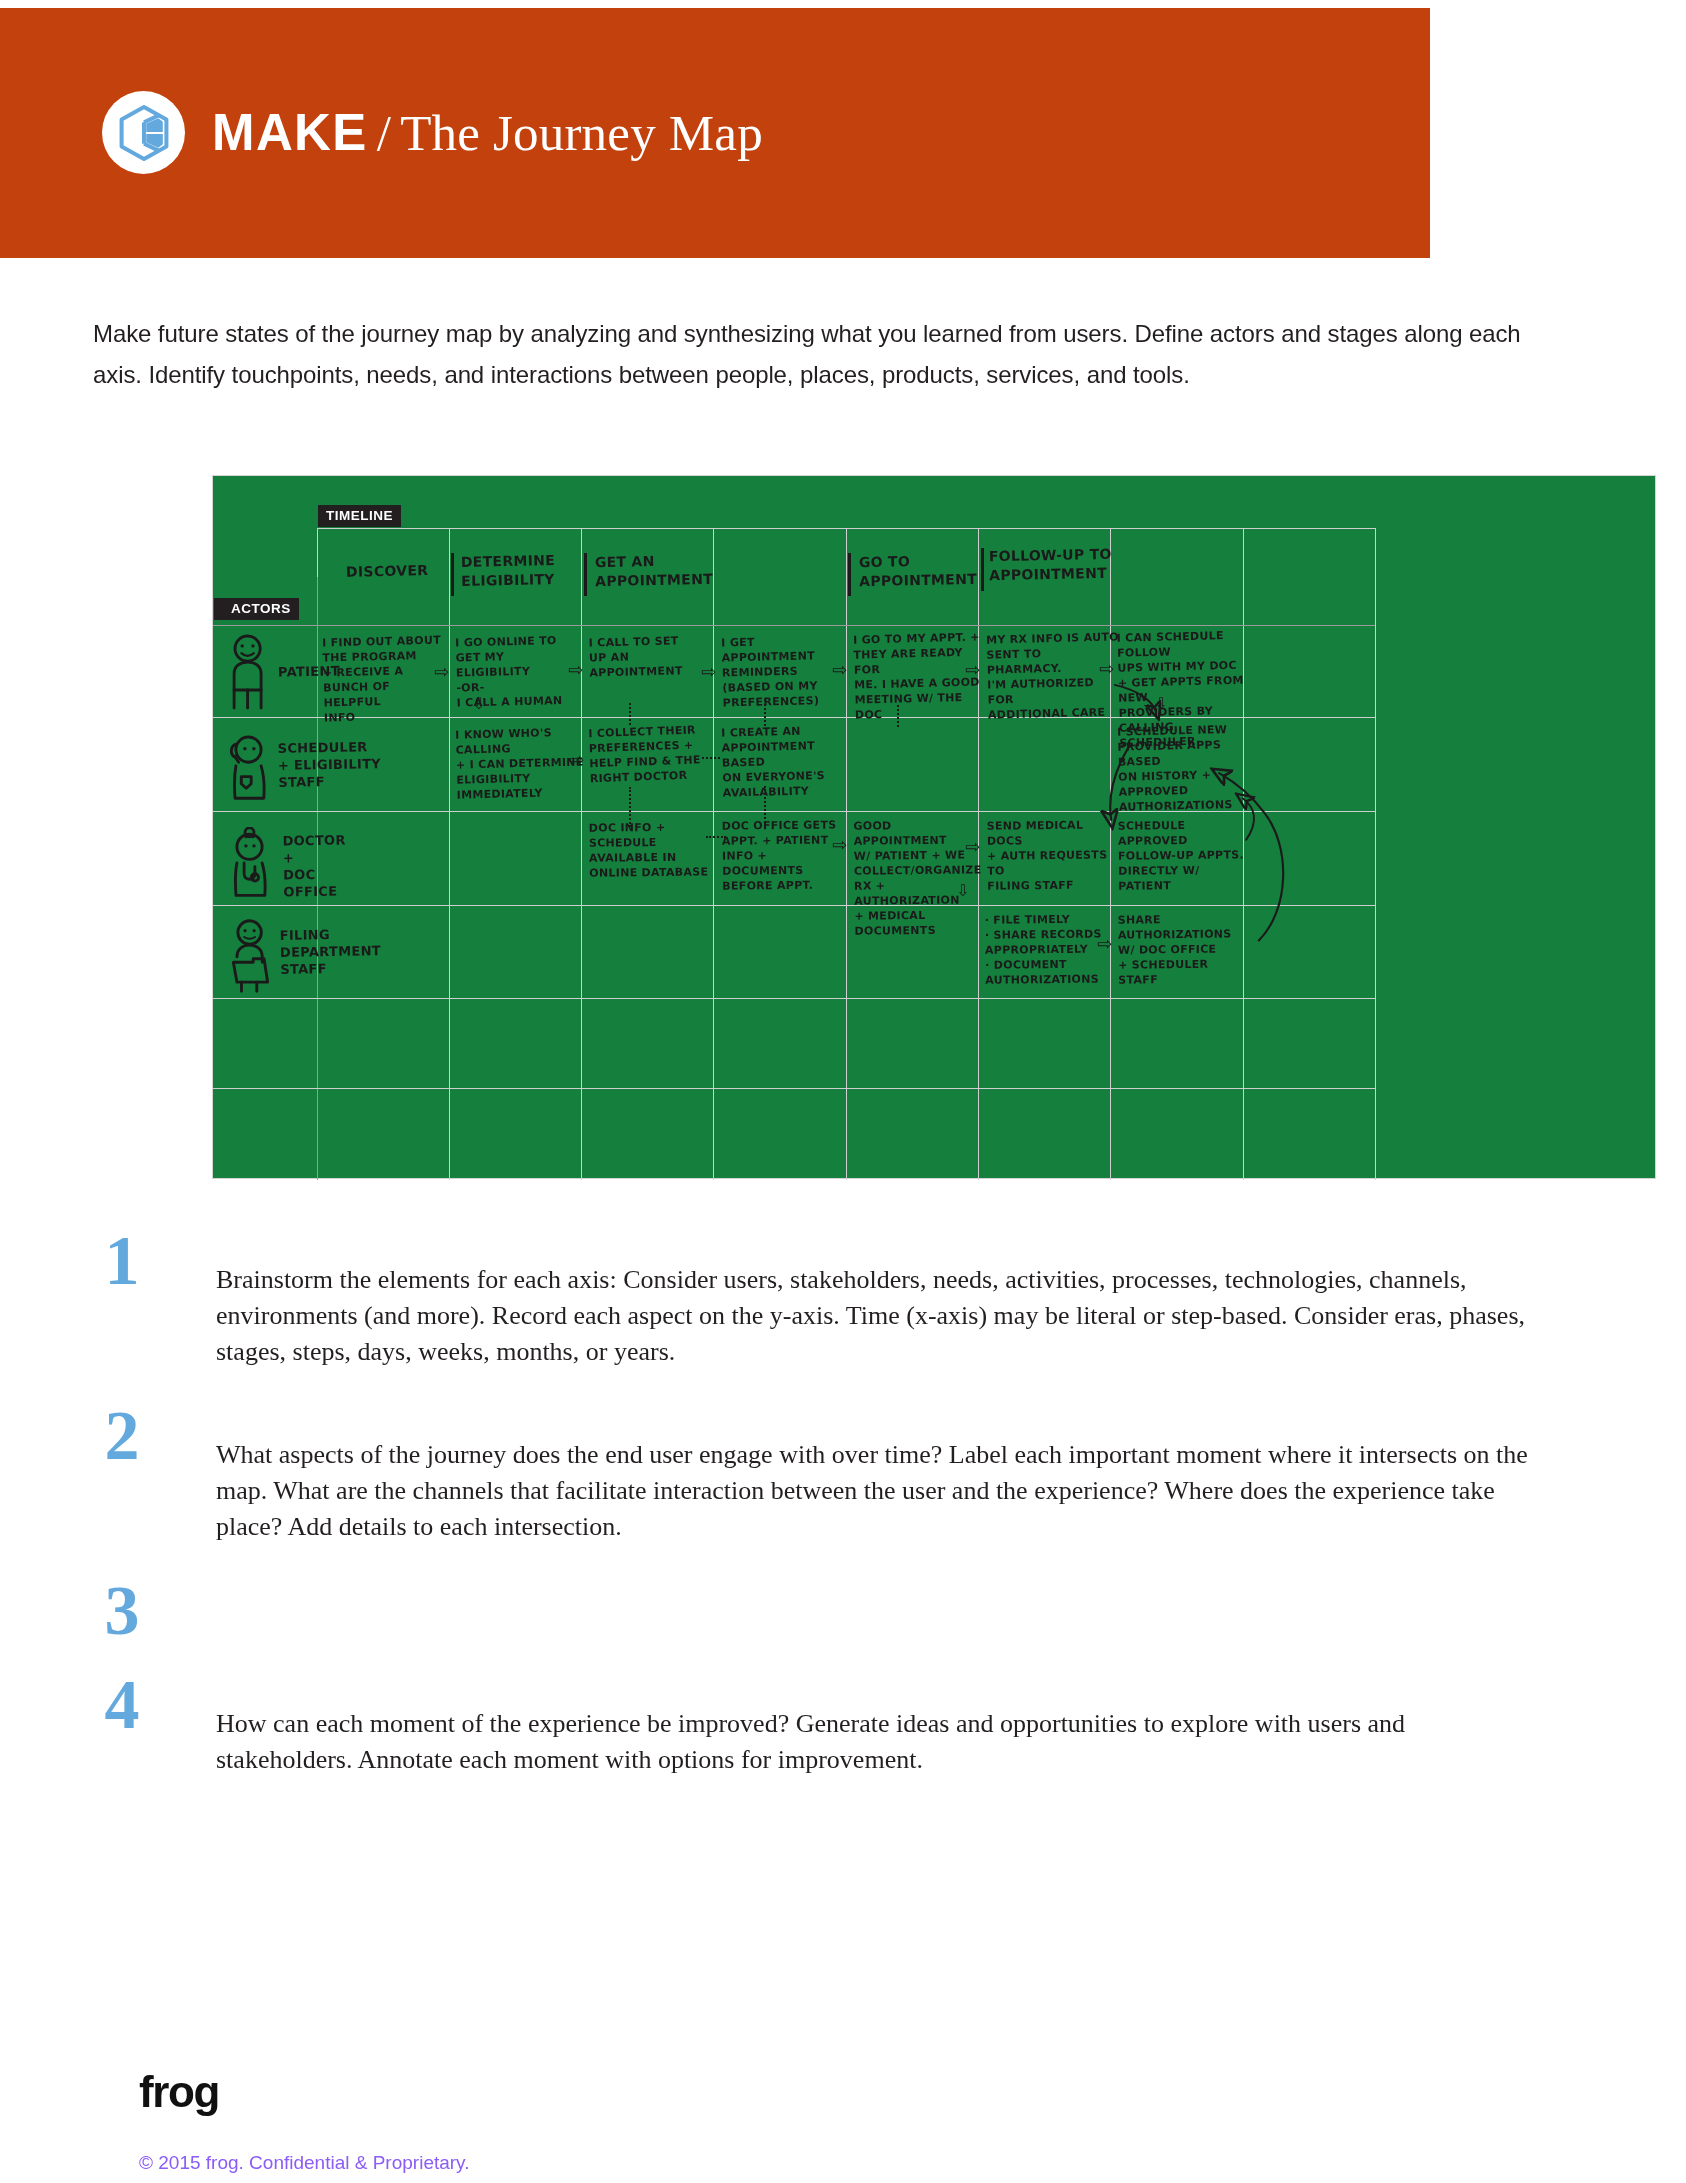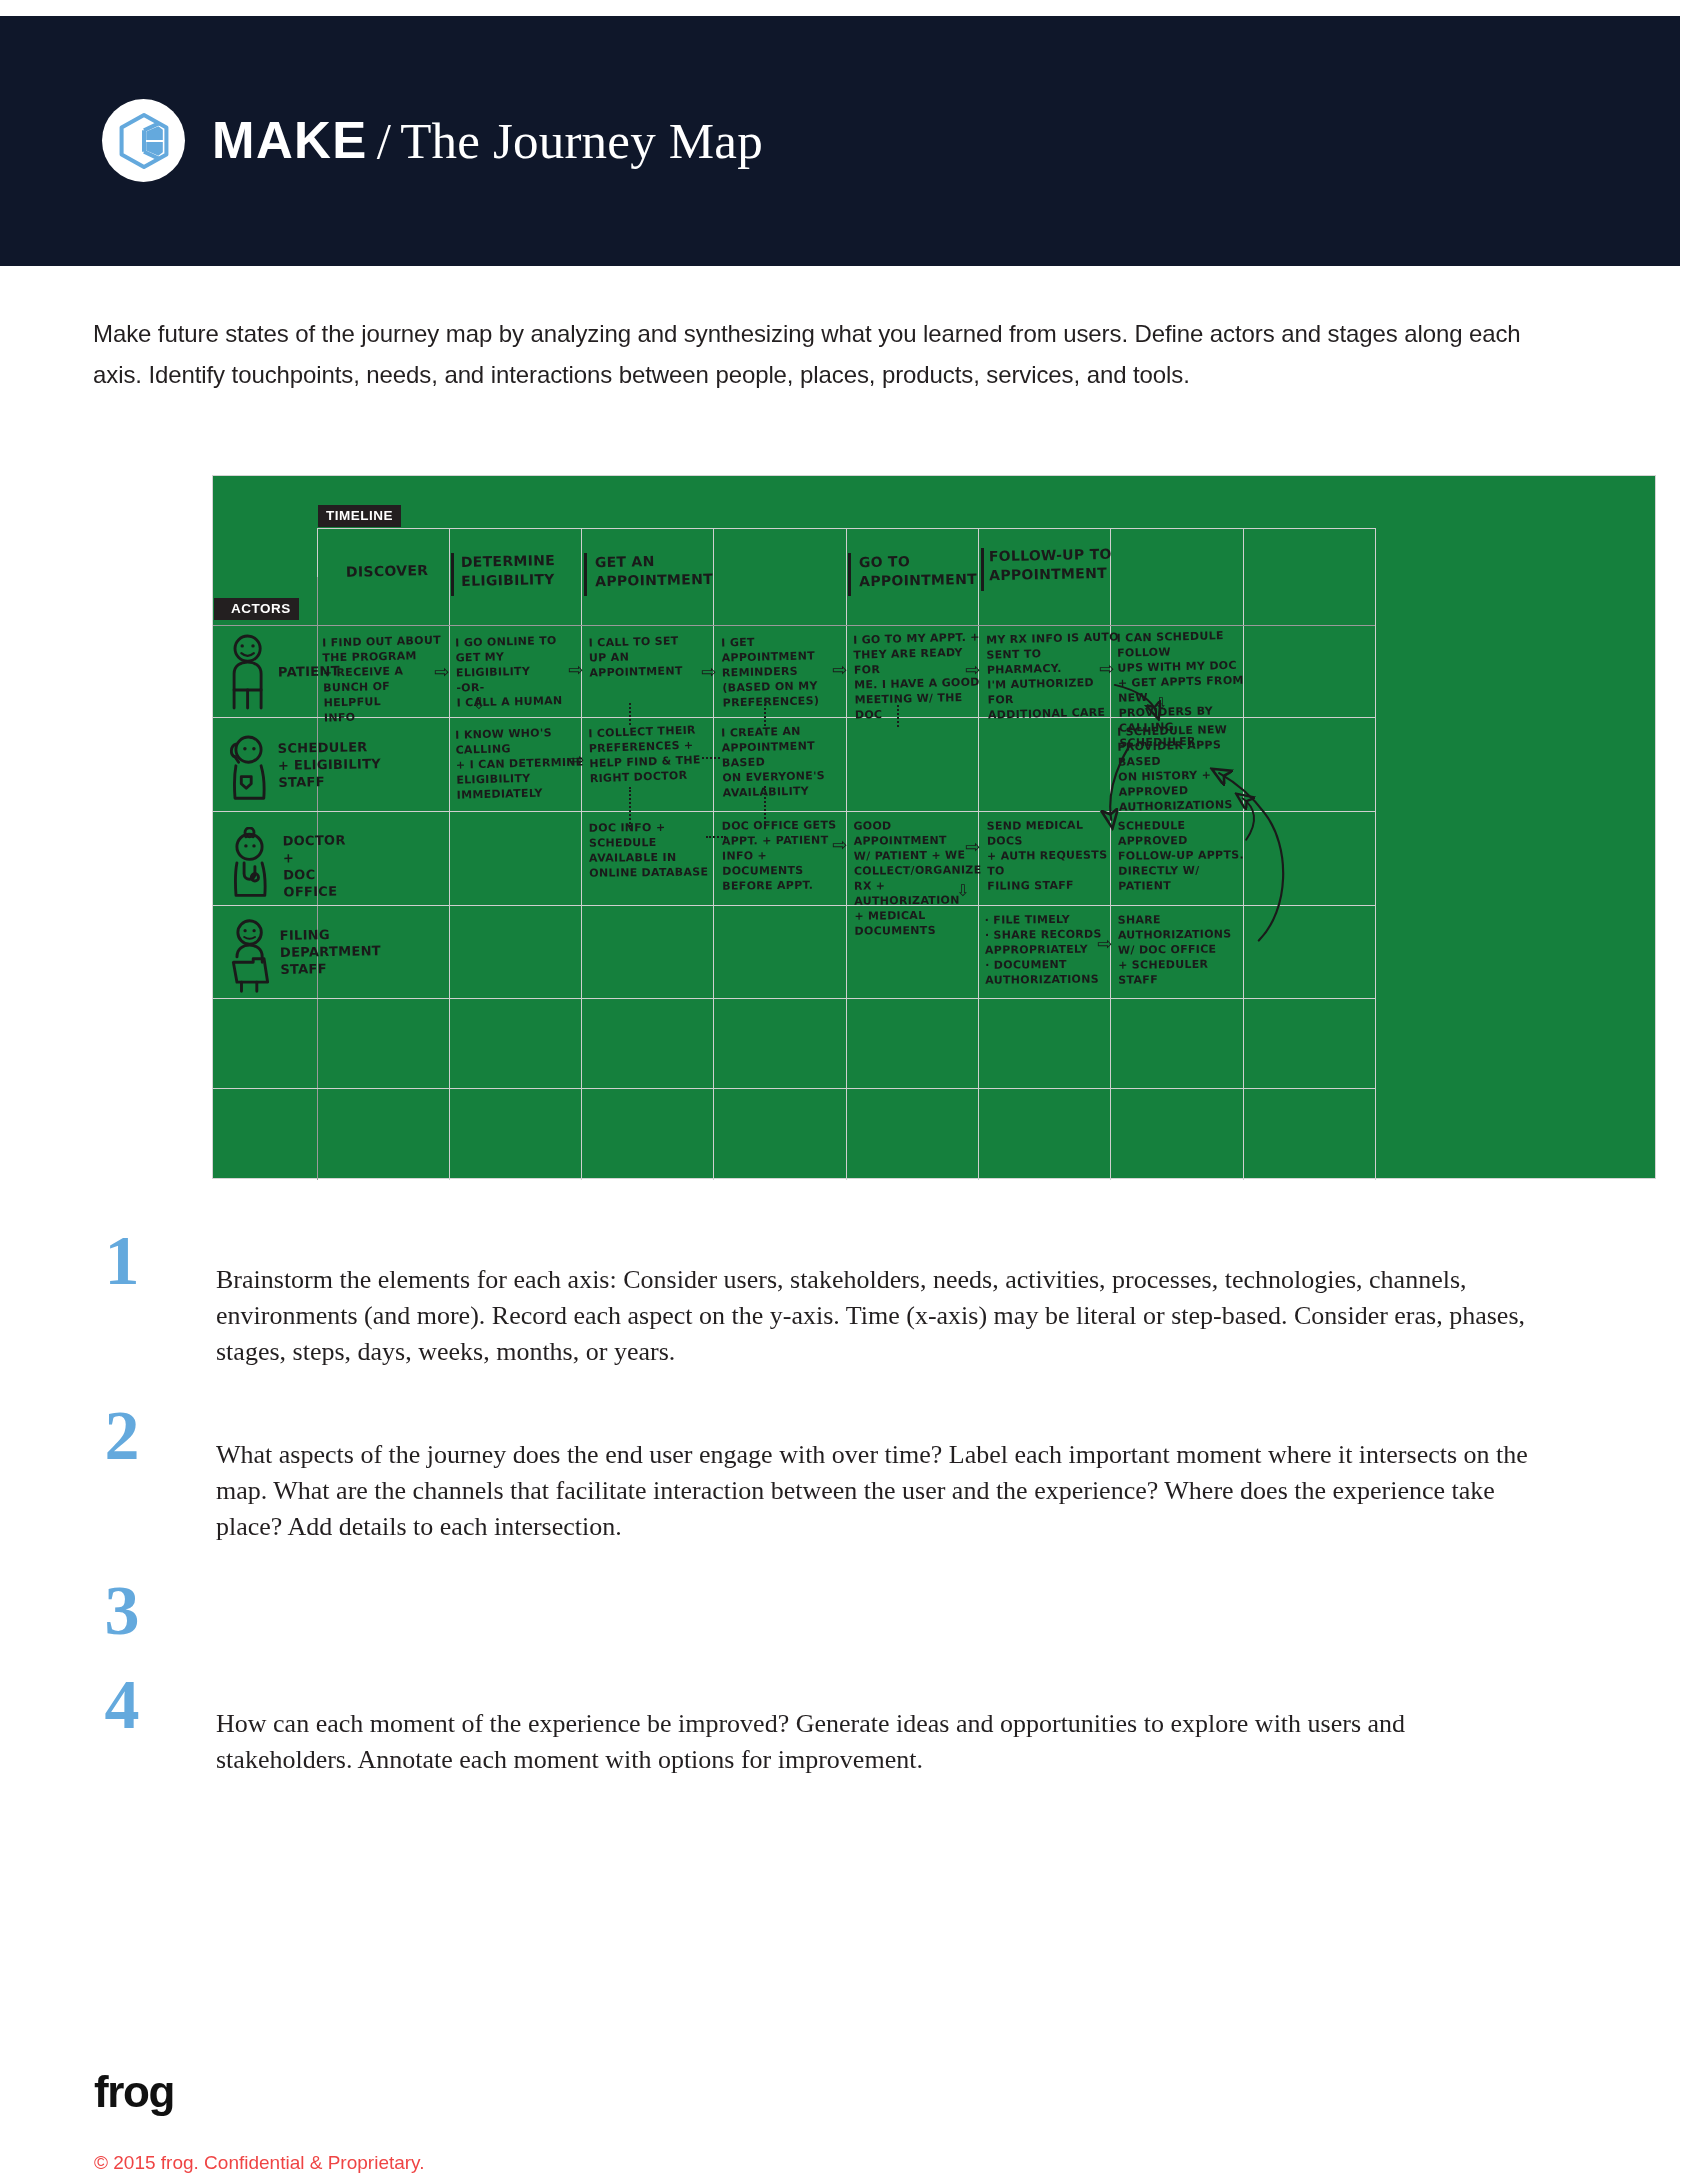--- a/index.html
+++ b/index.html
@@ -12,24 +12,24 @@
     height: 2184px;
     position: relative;
     font-family: "Liberation Sans", sans-serif;
     color: #222222;
     overflow: hidden;
   }
 
   
   .header-band {
     position: absolute;
-    left: 0; top: 16px;
-    width: 1680px;
+    left: 0; top: 8px;
+    width: 1430px;
     height: 250px;
-    background: #0f172a;
+    background: #c2410c;
   }
   .header-inner {
     position: absolute;
     left: 102px;
     top: 83px;
     display: flex;
     align-items: center;
     gap: 27px;
   }
   .logo-circle {
@@ -230,21 +230,22 @@
     font-family: "Liberation Sans", sans-serif;
     font-weight: bold;
     font-size: 44px;
     line-height: 1;
     color: #111111;
     letter-spacing: -1.4px;
   }
   .footer-copy {
     font-family: "Liberation Sans", sans-serif;
     font-size: 19px;
-    color: #ef4444;
+    color: #8b5cf6;
+    margin-left: 45px;
   }
 </style>
 </head>
 <body>
 
 <div class="header-band">
   <div class="header-inner">
     <div class="logo-circle">
       <span>
         <svg width="52" height="58" viewBox="0 0 58 64">

